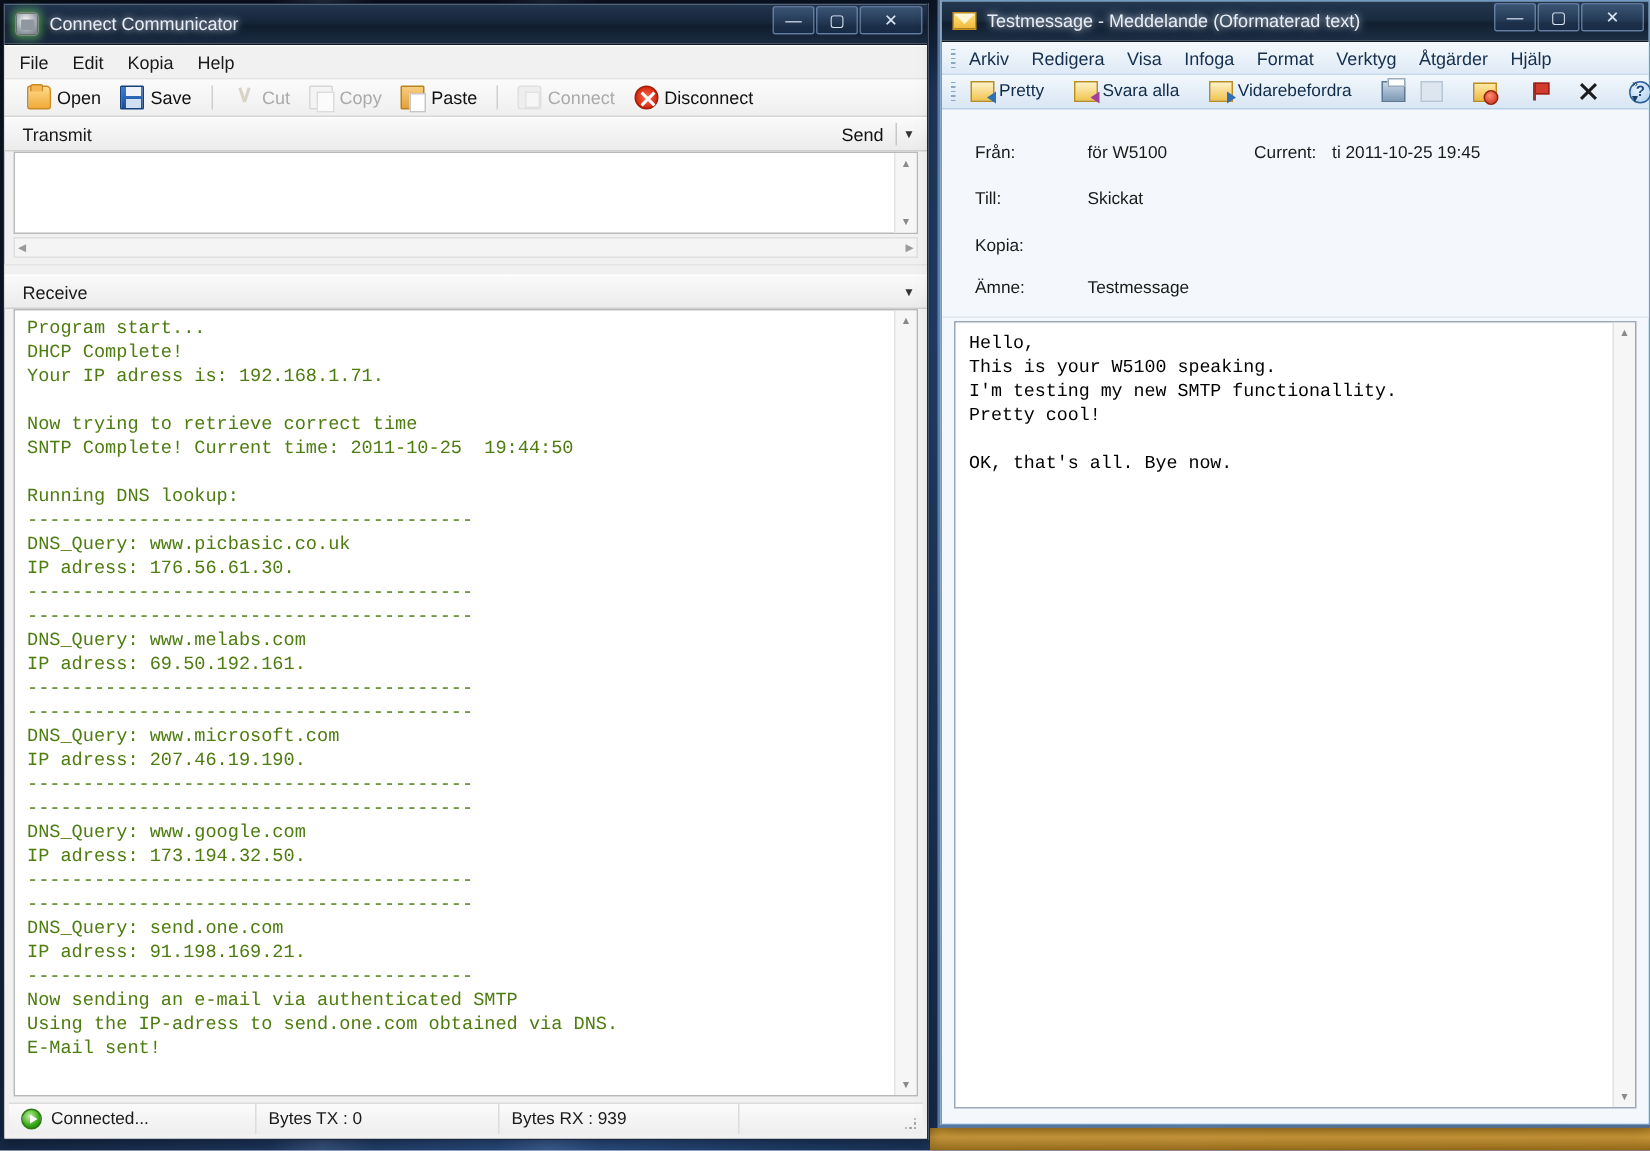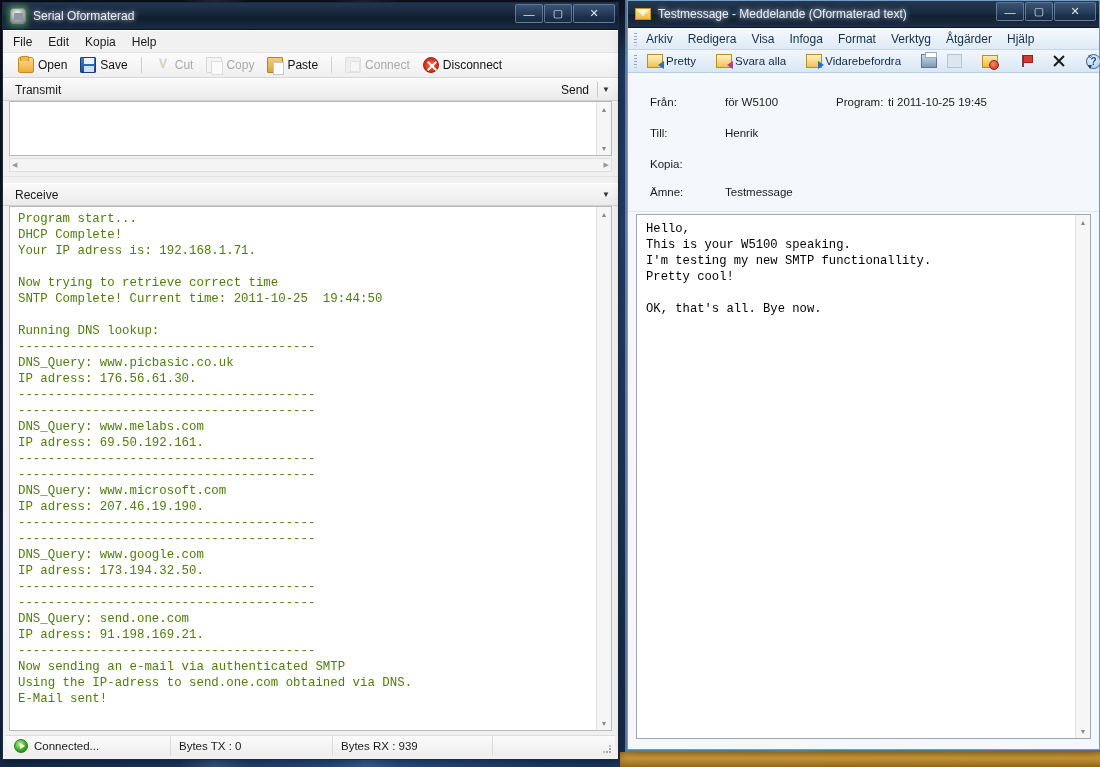--- a/index.html
+++ b/index.html
@@ -314,21 +314,21 @@
 <div class="desk-glow"></div>
 <div class="desk-streak" style="left:180px;"></div>
 <div class="desk-streak" style="left:330px;opacity:.7;"></div>
 <div class="desk-streak" style="left:760px;opacity:.5;"></div>
 <div class="taskbar-hint"></div>
 
 <div class="window" id="serial-window">
 
   <div class="titlebar">
     <span class="app-icon-serial"></span>
-    <span class="title-text">Serial Oformaterad</span>
+    <span class="title-text">Connect Communicator</span>
     <div class="win-buttons">
       <div class="win-btn">—</div>
       <div class="win-btn">▢</div>
       <div class="win-btn close">✕</div>
     </div>
   </div>
 
   <div class="client">
 
     <div class="menubar">
@@ -522,26 +522,26 @@
       <div class="tb-overflow">
         <span>»</span>
         <span>▼</span>
       </div>
     </div>
 
     <div class="mail-header">
       <div class="mh-row">
         <span class="mh-label">Från:</span>
         <span class="mh-value">för W5100</span>
-        <span class="mh-label mh-sent-label">Program:</span>
+        <span class="mh-label mh-sent-label">Current:</span>
         <span class="mh-value">ti 2011-10-25 19:45</span>
       </div>
       <div class="mh-row">
         <span class="mh-label">Till:</span>
-        <span class="mh-value">Henrik</span>
+        <span class="mh-value">Skickat</span>
       </div>
       <div class="mh-row" style="height:17px;">
         <span class="mh-label">Kopia:</span>
         <span class="mh-value"></span>
       </div>
       <div class="mh-row" style="height:17px;">
         <span class="mh-label">Ämne:</span>
         <span class="mh-value">Testmessage</span>
       </div>
     </div>

